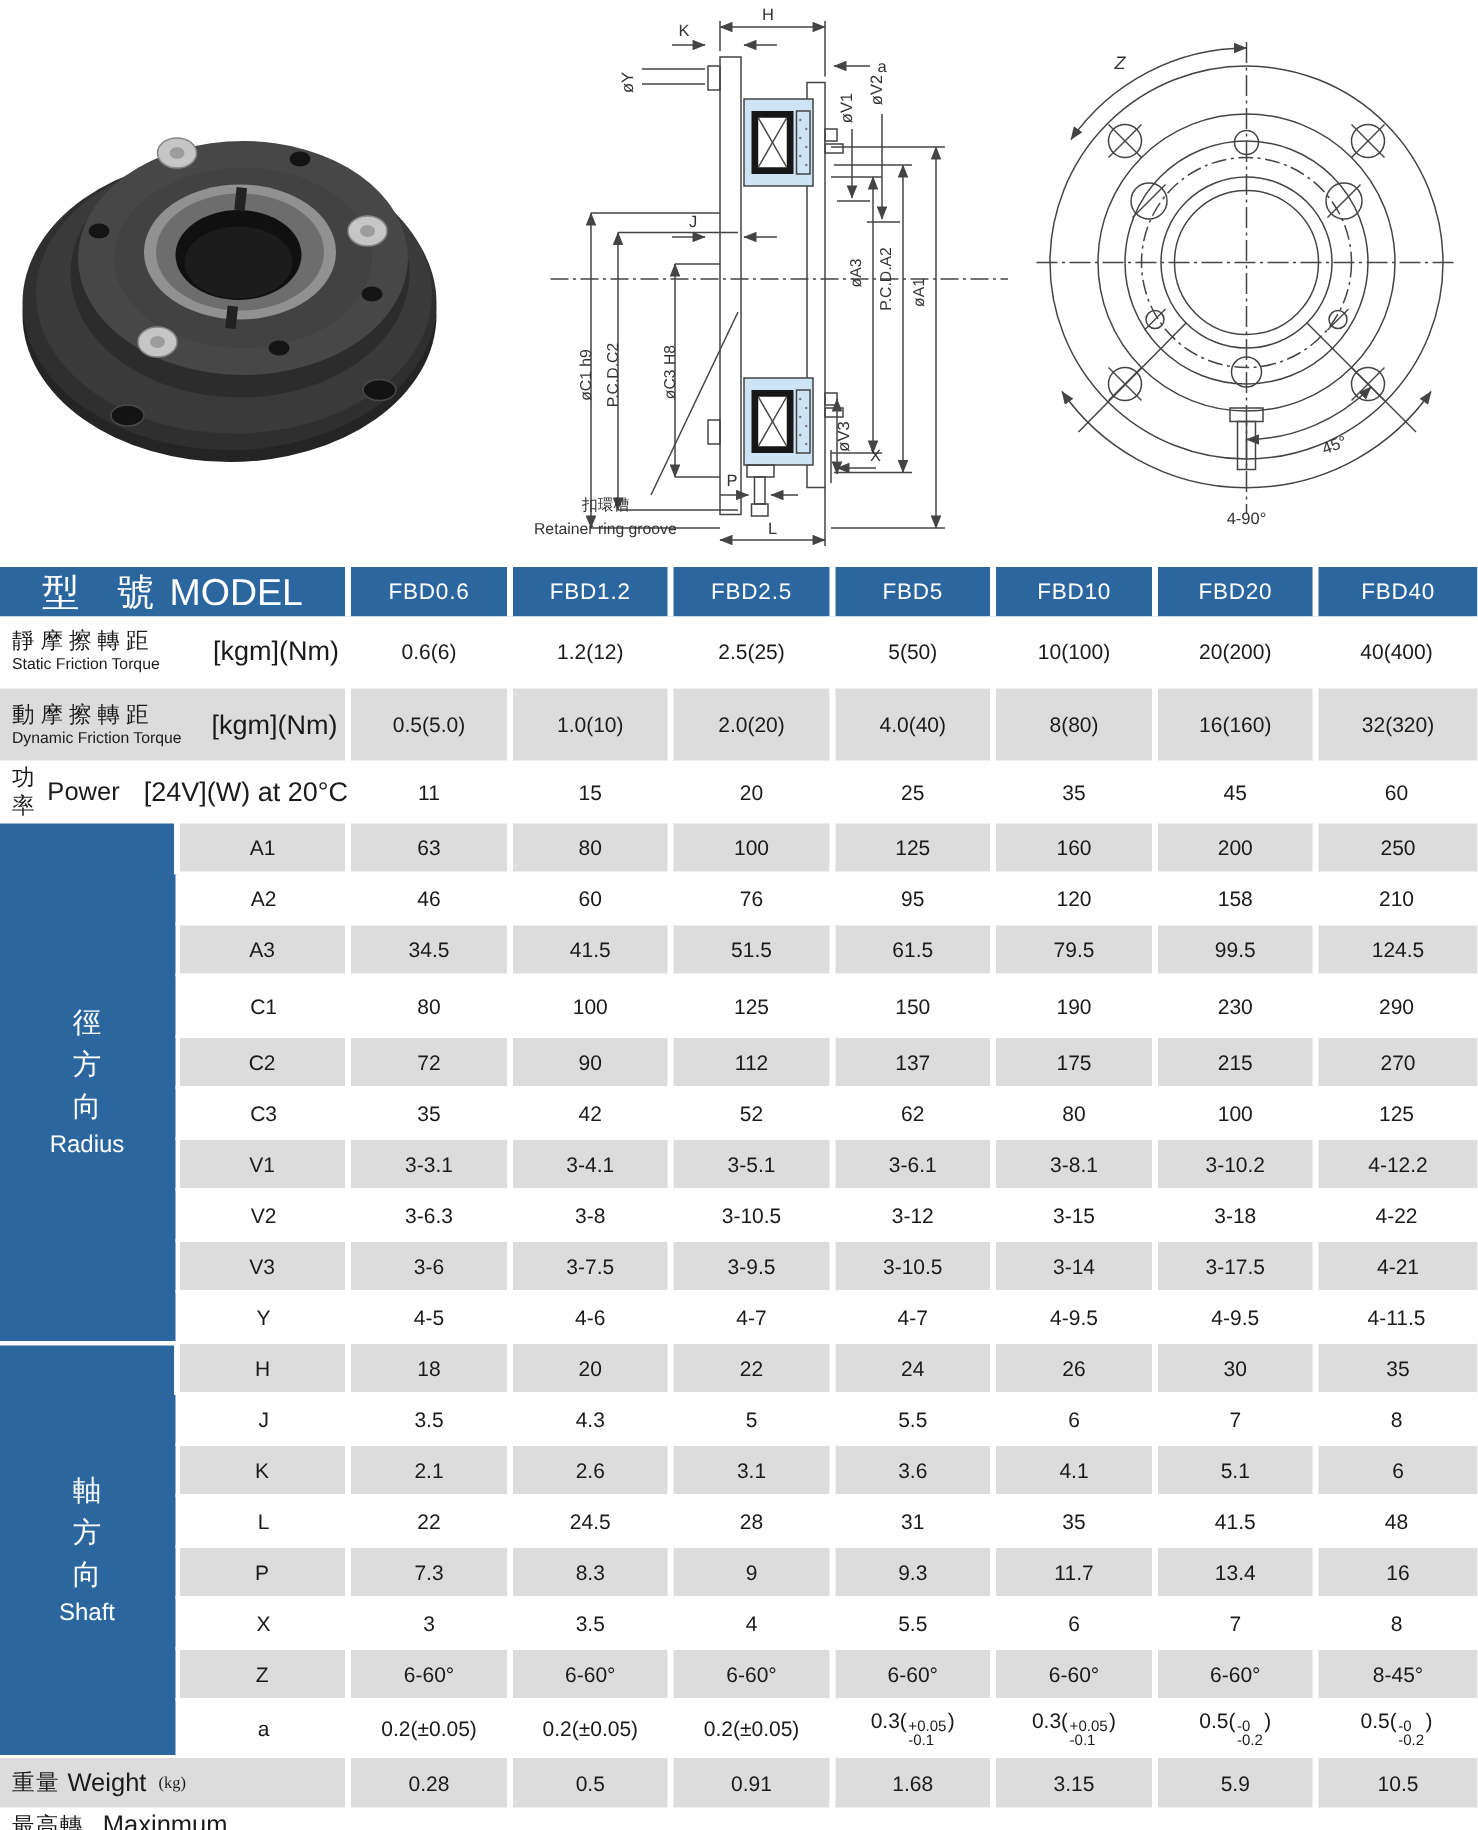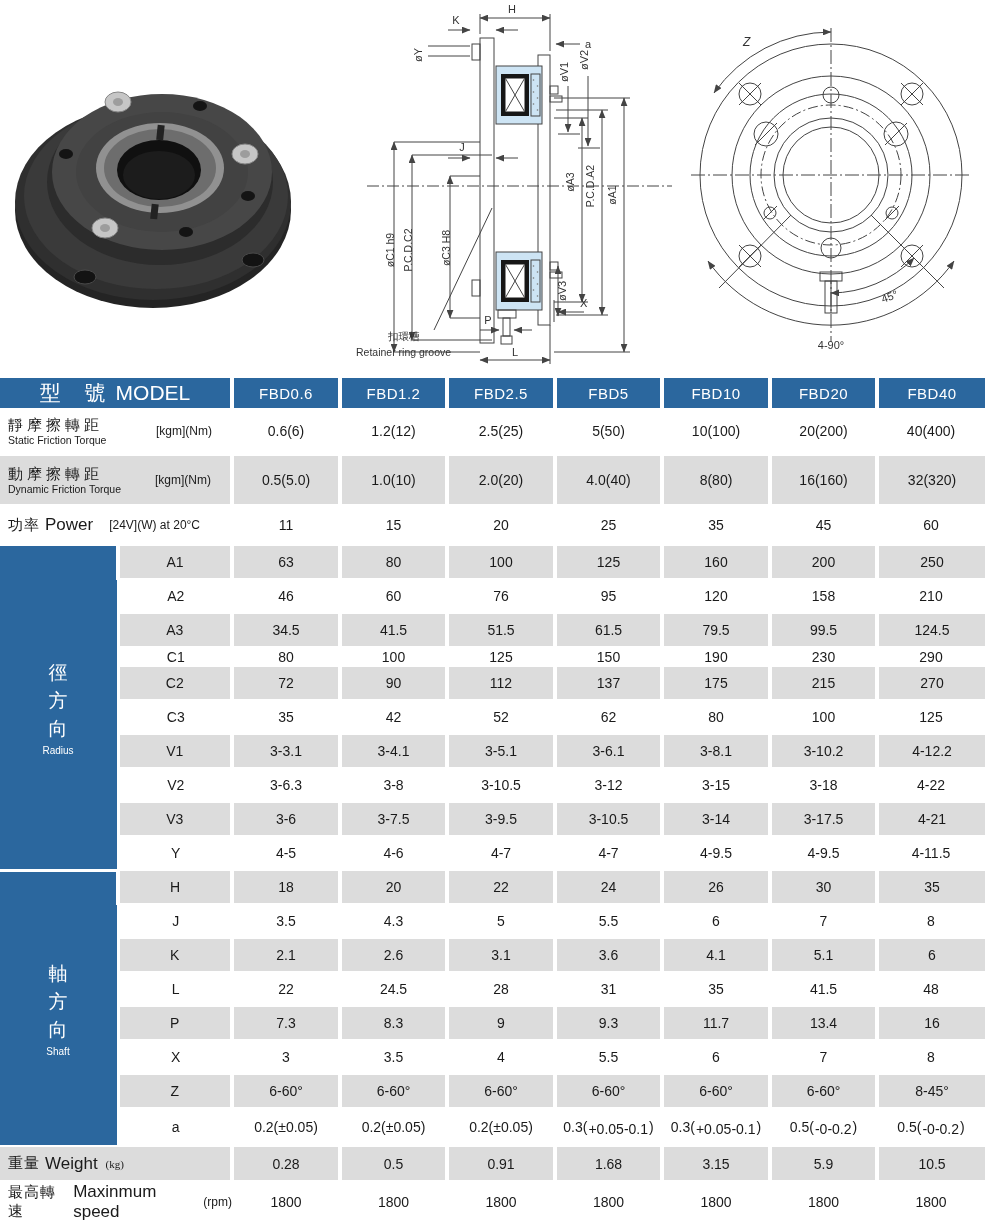--- a/index.html
+++ b/index.html
@@ -13,41 +13,41 @@
   svg .dimtxt{font-size:11px}
   svg .lbl{font-size:10.5px}
   svg line,svg path.dim,svg circle.c,svg rect.st{stroke:#444;stroke-width:1;fill:none}
 
   table.spec-table{
     position:absolute;top:378px;left:0;width:985px;
     border-collapse:collapse;table-layout:fixed;
   }
   th{background:var(--blue,#2b679e);color:#fff;font-weight:normal;height:30px;padding:0;vertical-align:middle}
   th.col-th{font-size:15px;border-left:4px solid #fff;letter-spacing:.5px}
-  th.model-th{font-size:21px}
+  th.model-th{font-size:25px}
   .mzh{letter-spacing:9px;margin-right:1px}
   td{padding:0;text-align:center;font-size:14px;vertical-align:middle;background:#fff}
   tr.shade td{background:var(--gray,#dcdcdc);border-left:4px solid #fff;border-top:2px solid #fff;border-bottom:2px solid #fff}
   tr.shade td:first-child{border-left:none}
   td.dim{font-size:14px}
   td.rowlabel{text-align:left}
   .lab{display:flex;align-items:center;padding-left:8px}
   .names{width:128px}
   .zh{font-size:15px;letter-spacing:4px;white-space:nowrap;line-height:19px}
   .en{font-size:10.5px;white-space:nowrap;line-height:13px}
-  .unit{flex:1;text-align:center;font-size:12px}
+  .unit{flex:1;text-align:center;font-size:18px}
   .lab.single{gap:0}
   .lab.single .szh{font-size:15px;letter-spacing:1px}
   .lab.single .sen{font-size:17px;margin-left:5px}
   .lab.single .unit{flex:none;margin-left:16px;text-align:left}
-  .stack{display:inline-flex;flex-direction:row;font-size:14px;line-height:9.5px;text-align:left;vertical-align:-2px;margin:0 1px}
+  .stack{display:inline-flex;flex-direction:column;font-size:10px;line-height:9.5px;text-align:left;vertical-align:-2px;margin:0 1px}
   td.side{background:var(--blue,#2b679e) !important;border-left:none;border-right:3px solid #fff;color:#fff}
   td.side-shaft{border-top:3px solid #fff !important}
   .side-zh div{font-size:19px;line-height:28px;letter-spacing:0}
-  .side-en{font-size:10px;margin-top:2px}
+  .side-en{font-size:16px;margin-top:2px}
   tr.strip td{height:7px}
 </style>
 </head>
 <body style="--blue: #2b679e; --gray: #dcdcdc;">
 
 <div class="figures">
 
   <svg class="fig" style="left:10px;top:32px" width="285" height="290" viewBox="0 0 285 290">
     <ellipse cx="143" cy="178" rx="138" ry="98" fill="#242424"></ellipse>
     <ellipse cx="143" cy="170" rx="138" ry="98" fill="#2f2f2f"></ellipse>
@@ -363,21 +363,21 @@
       <tr class="shade" style="height: 34px;">
         <td class="dim">A3</td>
         <td class="val">34.5</td>
         <td class="val">41.5</td>
         <td class="val">51.5</td>
         <td class="val">61.5</td>
         <td class="val">79.5</td>
         <td class="val">99.5</td>
         <td class="val">124.5</td>
       </tr>
-      <tr style="height: 19px;">
+      <tr style="height: 41px;">
         <td class="dim">C1</td>
         <td class="val">80</td>
         <td class="val">100</td>
         <td class="val">125</td>
         <td class="val">150</td>
         <td class="val">190</td>
         <td class="val">230</td>
         <td class="val">290</td>
       </tr>
       <tr class="shade" style="height: 34px;">

